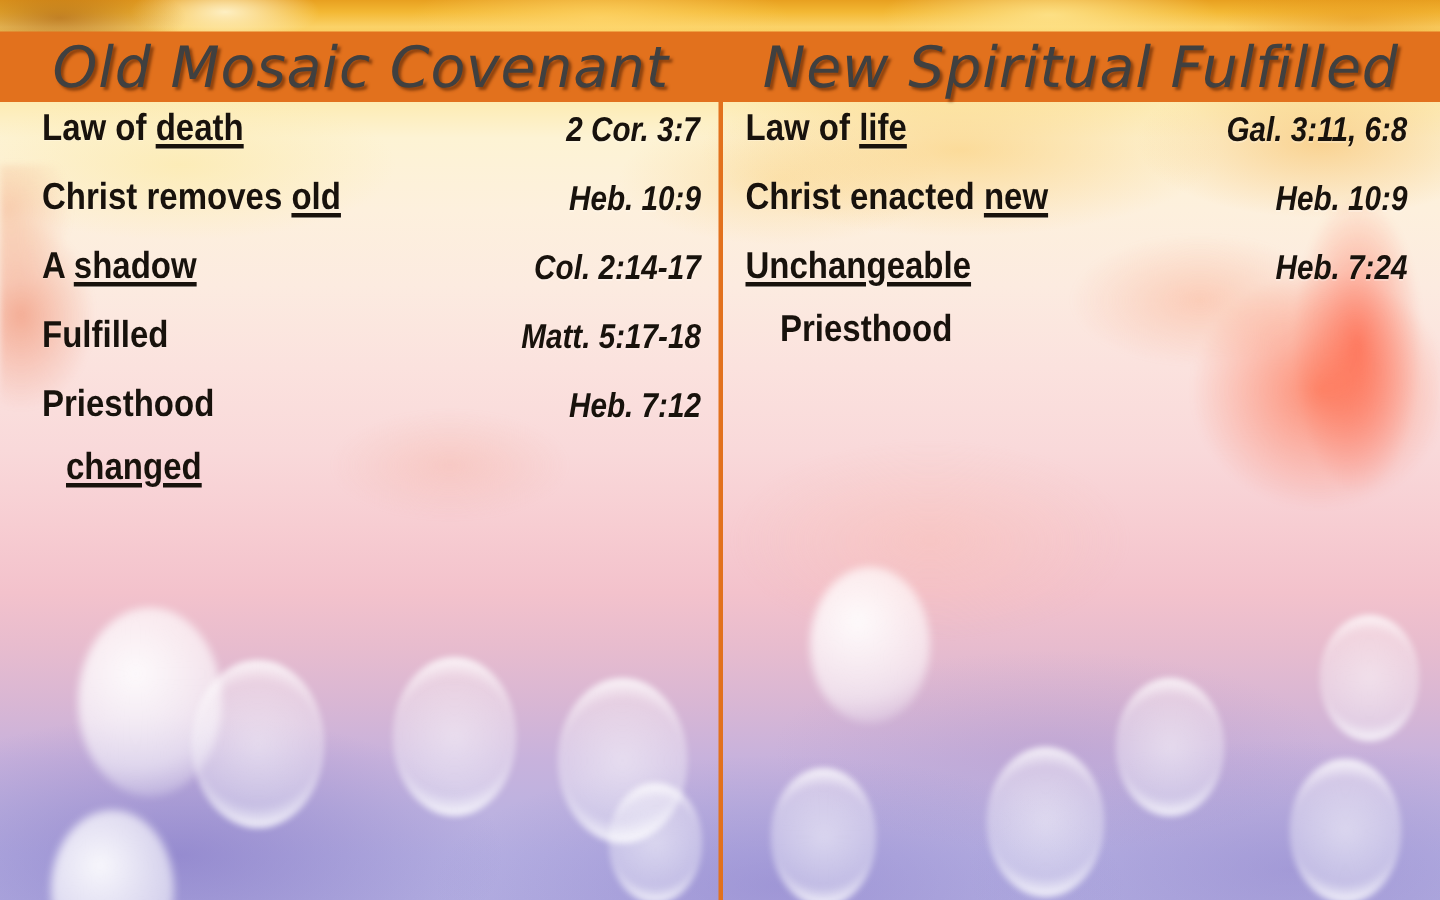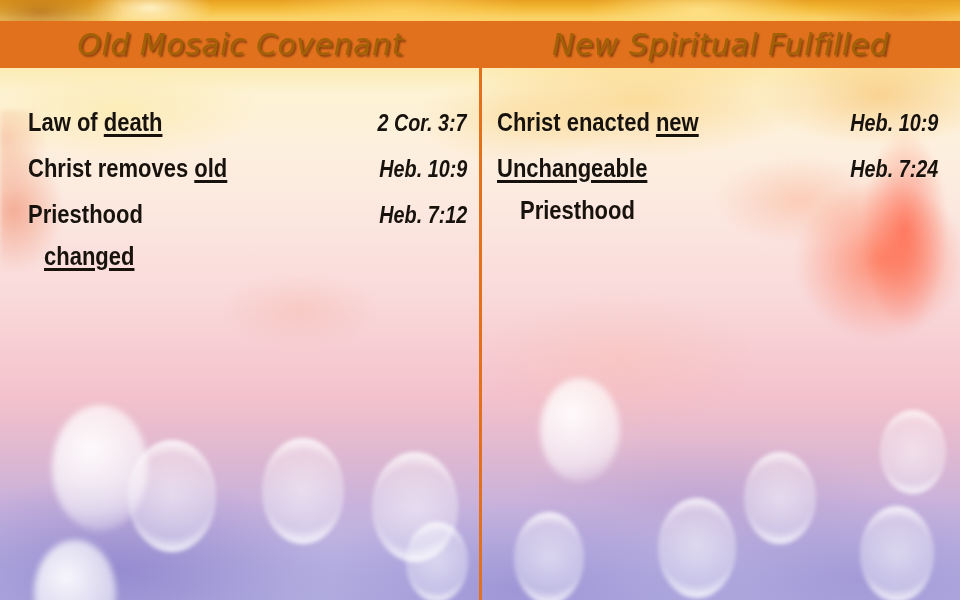--- a/index.html
+++ b/index.html
@@ -93,40 +93,40 @@
   }
 
   
   .title-bar {
     position:absolute; left:0; top:21px; width:960px; height:47px;
     background:#e2711d;
   }
   .title {
     position:absolute; top:21px; height:47px;
     display:flex; align-items:center; justify-content:center;
-    color:#a16207;
+    color:#404040;
     font-family:"DejaVu Sans", sans-serif;
     font-style:italic; font-weight:400;
-    font-size:30px; letter-spacing:.5px;
+    font-size:38px; letter-spacing:.5px;
     text-shadow:2px 2px 2px rgba(70,25,0,.55);
     white-space:nowrap;
   }
   #title-left  { left:0;     width:481px; }
   #title-right { left:481px; width:479px; }
 
   
   .divider {
     position:absolute; left:479px; top:68px;
     width:3px; height:532px;
     background:#e2711d;
   }
 
   
   .col {
-    position:absolute; top:68px; height:300px;margin-top:37px;
+    position:absolute; top:68px; height:300px;
   }
   #col-left  { left:0;   width:479px; }
   #col-right { left:482px; width:478px; }
 
   .row {
     position:relative;
     height:46px;
   }
 
   .phrase, .ref {
@@ -210,32 +210,44 @@
     <div class="row">
       <div class="phrase"><span>Law of </span><span class="u">death</span></div>
       <div class="ref">2 Cor. 3:7</div>
     </div>
 
     <div class="row">
       <div class="phrase"><span>Christ removes </span><span class="u">old</span></div>
       <div class="ref">Heb. 10:9</div>
     </div>
 
-
+    <div class="row">
+      <div class="phrase"><span>A </span><span class="u">shadow</span></div>
+      <div class="ref">Col. 2:14-17</div>
+    </div>
+
+    <div class="row">
+      <div class="phrase"><span>Fulfilled</span><span class="u"></span></div>
+      <div class="ref">Matt. 5:17-18</div>
+    </div>
 
     <div class="row two-line">
       <div class="phrase"><span>Priesthood</span><span class="u"></span></div>
       <div class="subline u">changed</div>
       <div class="ref">Heb. 7:12</div>
     </div>
 
   </div>
 
   <div class="col" id="col-right">
 
+    <div class="row">
+      <div class="phrase"><span>Law of </span><span class="u">life</span></div>
+      <div class="ref">Gal. 3:11, 6:8</div>
+    </div>
 
     <div class="row">
       <div class="phrase"><span>Christ enacted </span><span class="u">new</span></div>
       <div class="ref">Heb. 10:9</div>
     </div>
 
 
 
     <div class="row two-line">
       <div class="phrase"><span></span><span class="u">Unchangeable</span></div>

